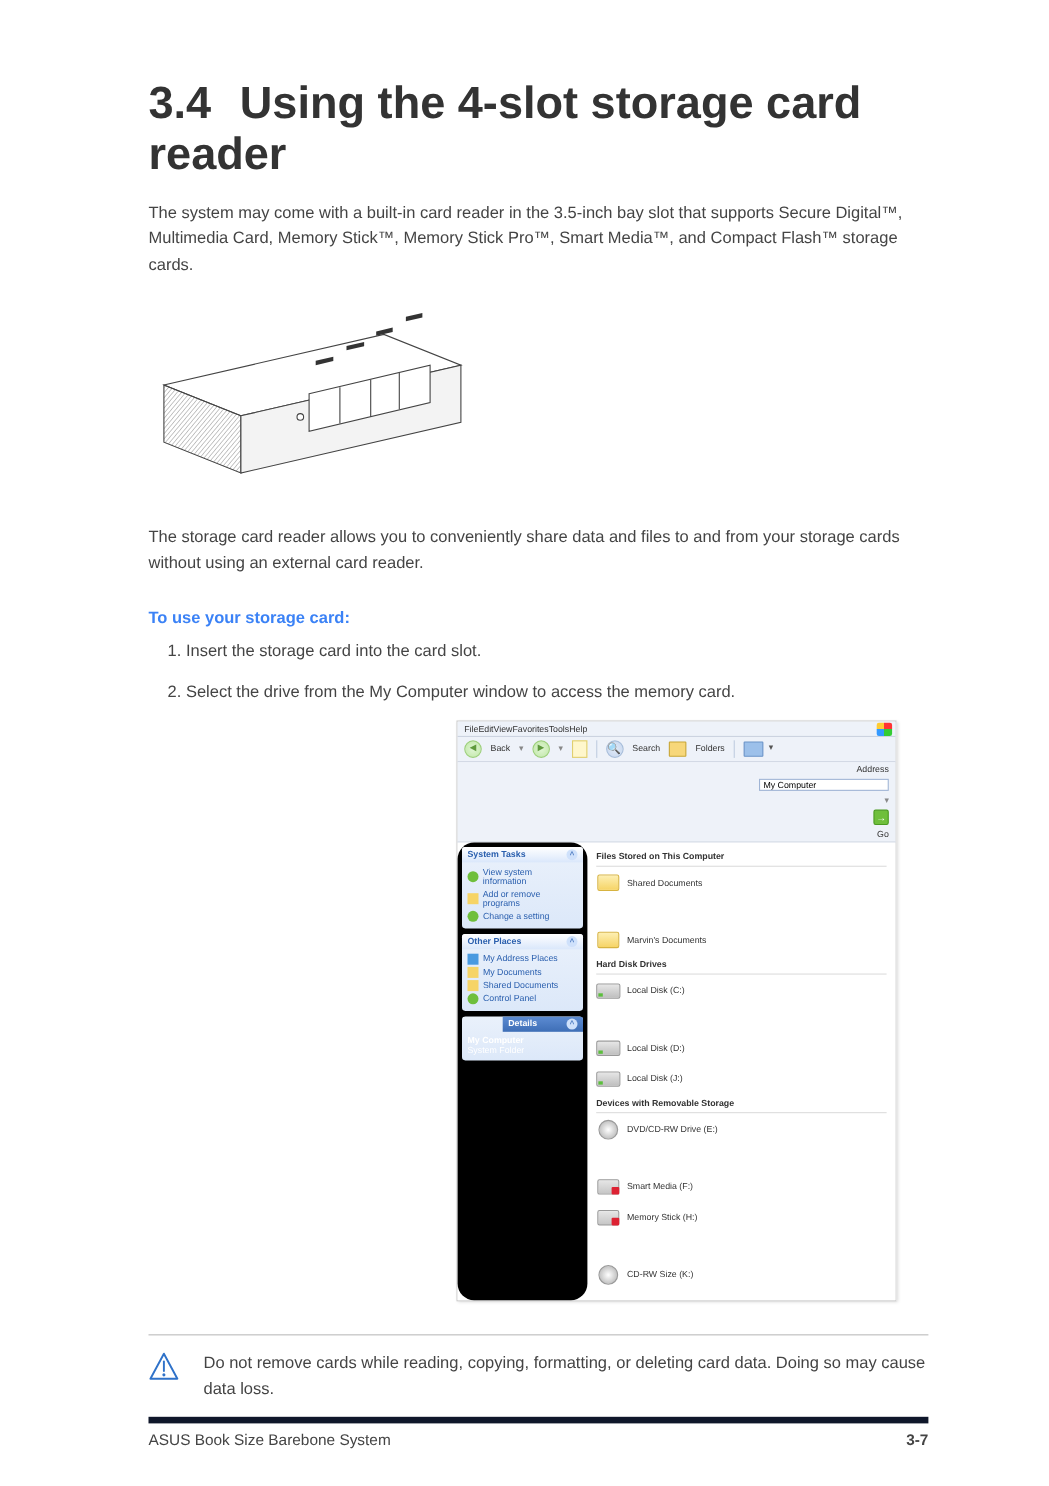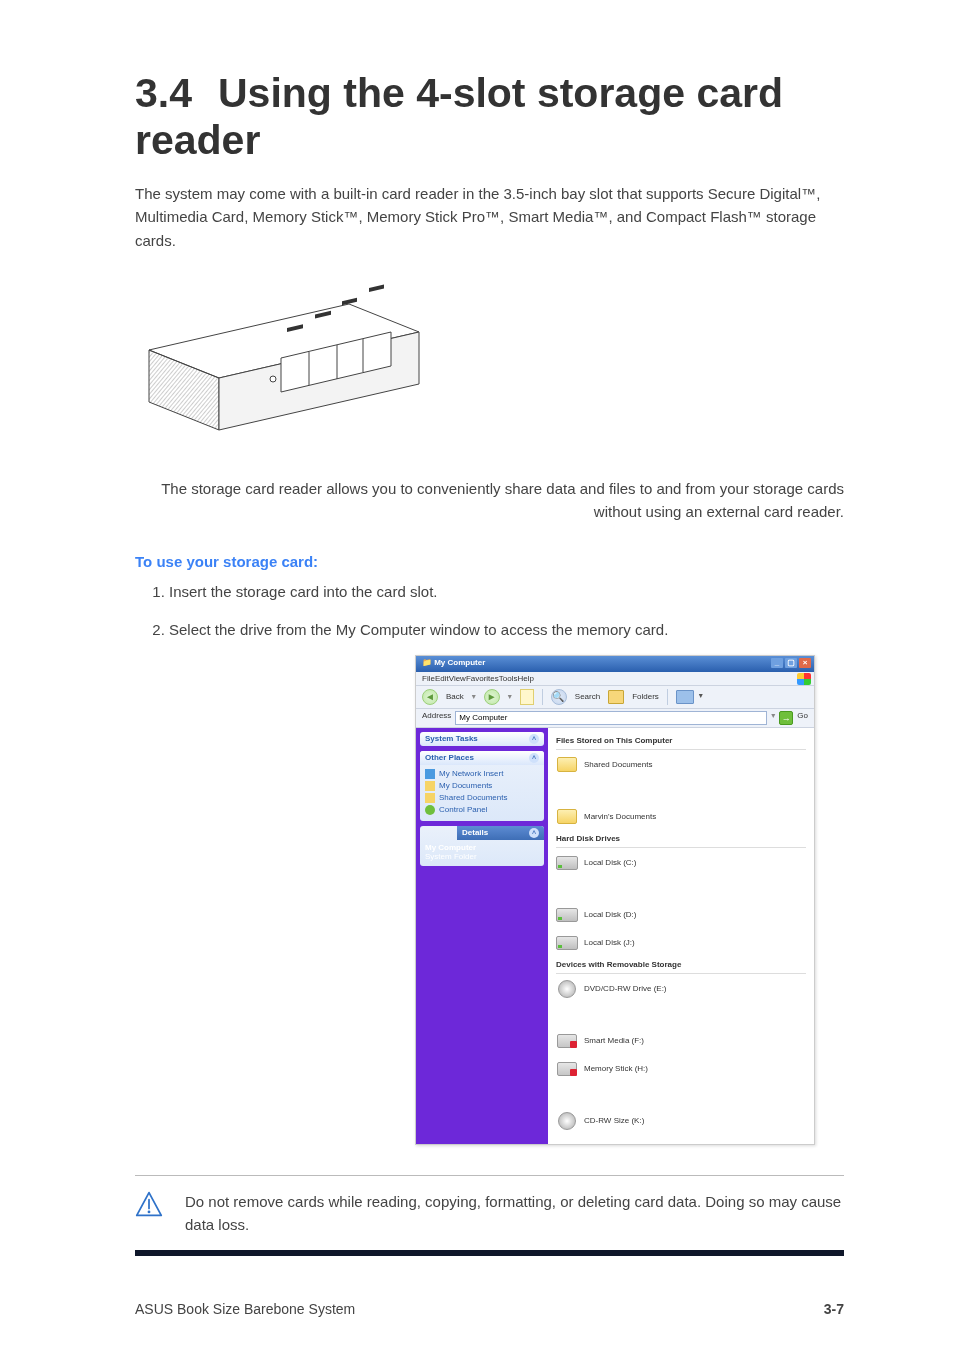--- a/index.html
+++ b/index.html
@@ -29,21 +29,20 @@
   }
   .device-figure {
     margin: 28px 0 22px -4px;
   }
   .device-figure svg { display: block; }
   .note {
     font-size: 15px;
     line-height: 1.55;
     color: #444;
     margin-top: 8px;
-    text-align: right;
   }
   .subhead {
     font-weight: 700;
     font-size: 15px;
     margin-top: 30px;
     color: #3b82f6;
   }
   .steps {
     list-style: decimal;
     margin: 10px 0 0 34px;
@@ -108,34 +107,34 @@
     width:14px; height:16px; background:#fff7cc; border:1px solid #e0cf70;
   }
   .ss-tool .lbl { color:#333; }
   .ss-tool .folders-icon { width:16px; height:14px; background:#f7d77a; border:1px solid #c8a636; border-radius:1px; }
   .ss-tool .views-icon { width:18px; height:14px; background:#9cc0ea; border:1px solid #6a93c8; border-radius:1px; position:relative; }
   .ss-tool .views-icon::after { content:"▾"; position:absolute; right:-10px; top:0; font-size:8px; color:#555; }
   .ss-addr {
     background:#eef2f9;
     border-bottom:1px solid #ccd3e0;
     padding:2px 6px;
-    display:flex; align-items:flex-start; gap:4px;
+    display:flex; align-items:flex-end; gap:4px;flex-direction:column;
   }
   .ss-addr input {
     flex:1; background:#fff; border:1px solid #9fb4d5; height:14px; font-size:8px; padding:0 3px;
   }
   .ss-addr .go {
     width:14px; height:14px; background:#6fbf3c; border:1px solid #4a9a20; color:#fff;
     display:flex; align-items:center; justify-content:center; font-size:9px; border-radius:2px;
   }
   .ss-body {
     display:flex; background:#fff;
   }
   .ss-side {
-    width:132px; background:#6d28d9; padding:4px;
+    width:118px; background:#000000; padding:4px;border-radius:15px;
   }
   .panel {
     background:linear-gradient(#eaf1fb,#dce8f9);
     border-radius:3px; margin-bottom:5px; overflow:hidden;
   }
   .panel .ph {
     background:linear-gradient(#fff,#dae7fb);
     color:#2a5fae; font-weight:700; padding:2px 5px;
     display:flex; justify-content:space-between; align-items:center;
   }
@@ -245,29 +244,20 @@
 <p class="note">The storage card reader allows you to conveniently share data and files to and from your storage cards without using an external card reader.</p>
 
 <p class="subhead">To use your storage card:</p>
 
 <ol class="steps">
   <li>Insert the storage card into the card slot.</li>
   <li>Select the drive from the My Computer window to access the memory card.</li>
 </ol>
 
 <div class="screenshot">
-  <div class="ss-title">
-    <span>📁 </span>
-    <span>My Computer</span>
-    <span class="winbtns">
-      <span class="wb min">_</span>
-      <span class="wb max">▢</span>
-      <span class="wb cl">×</span>
-    </span>
-  </div>
   <div class="ss-menu">
     <span>File</span>
     <span>Edit</span>
     <span>View</span>
     <span>Favorites</span>
     <span>Tools</span>
     <span>Help</span>
     <span class="flag"></span>
   </div>
   <div class="ss-tool">
@@ -292,30 +282,44 @@
     <span class="go">→</span>
     <span>Go</span>
   </div>
   <div class="ss-body">
     <div class="ss-side">
       <div class="panel">
         <div class="ph">
           <span>System Tasks</span>
           <span class="chev">˄</span>
         </div>
+        <div class="pb">
+          <a>
+              <span class="mico" style="background:#6fbf3c;border-radius:50%"></span>
+              <span>View system information</span>
+            </a>
+          <a>
+              <span class="mico" style="background:#f6d466"></span>
+              <span>Add or remove programs</span>
+            </a>
+          <a>
+              <span class="mico" style="background:#6fbf3c;border-radius:50%"></span>
+              <span>Change a setting</span>
+            </a>
+        </div>
       </div>
       <div class="panel">
         <div class="ph">
           <span>Other Places</span>
           <span class="chev">˄</span>
         </div>
         <div class="pb">
           <a>
               <span class="mico" style="background:#4a9ae0"></span>
-              <span>My Network Insert</span>
+              <span>My Address Places</span>
             </a>
           <a>
               <span class="mico" style="background:#f6d466"></span>
               <span>My Documents</span>
             </a>
           <a>
               <span class="mico" style="background:#f6d466"></span>
               <span>Shared Documents</span>
             </a>
           <a>

